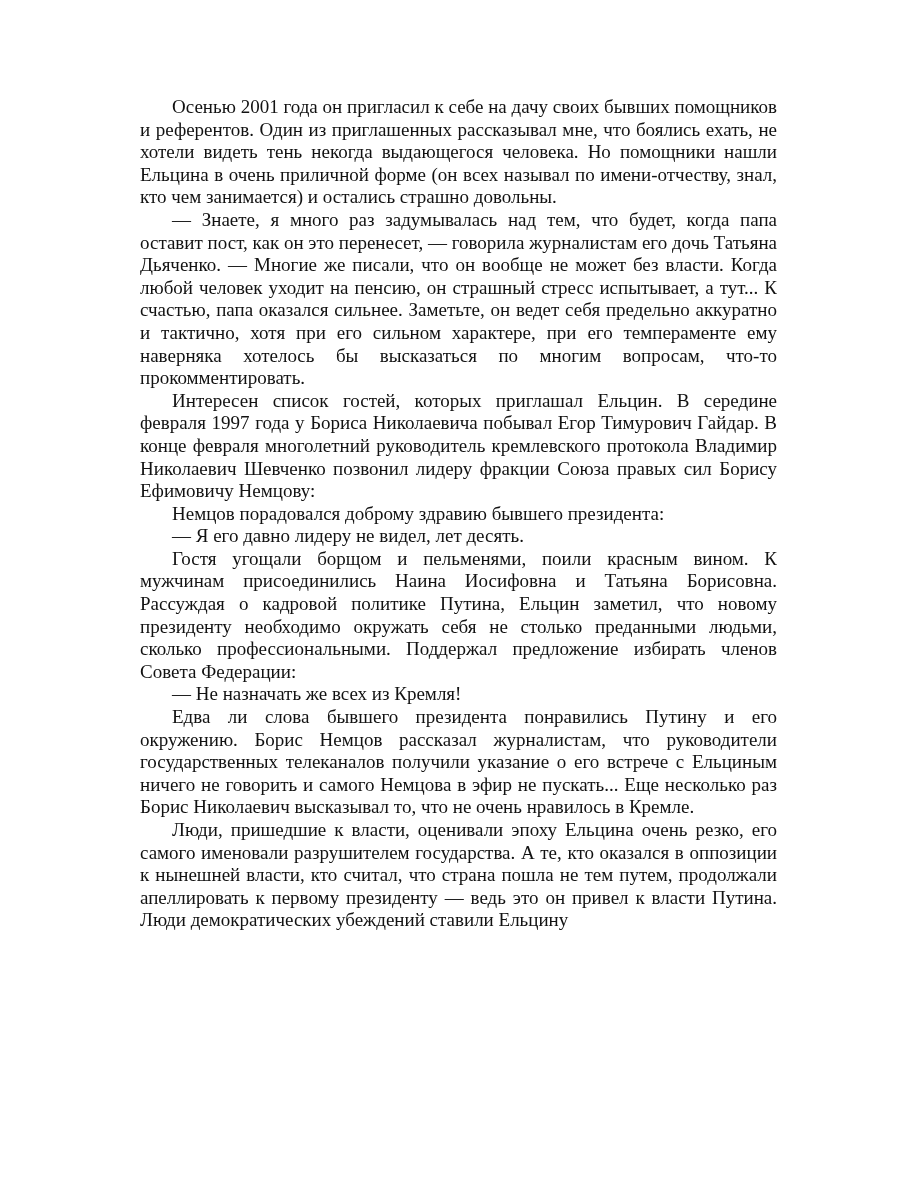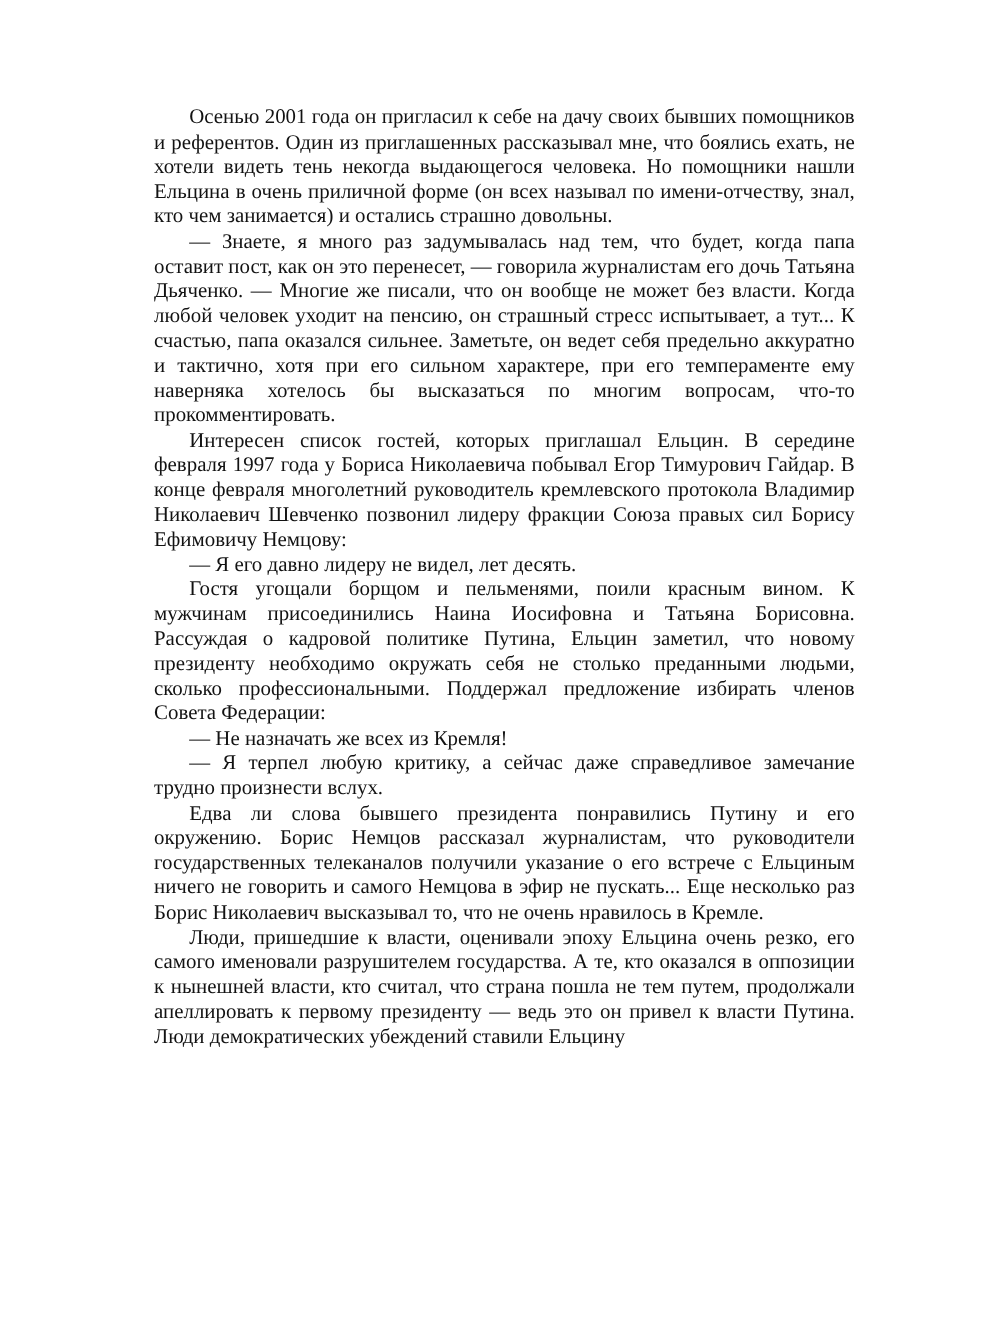--- a/index.html
+++ b/index.html
@@ -42,21 +42,21 @@
     }
   </style>
 </head>
 <body>
 
 <div class="page">
   <div class="text-block">
     <p>Осенью 2001 года он пригласил к себе на дачу своих бывших помощников и референтов. Один из приглашенных рассказывал мне, что боялись ехать, не хотели видеть тень некогда выдающегося человека. Но помощники нашли Ельцина в очень приличной форме (он всех называл по имени-отчеству, знал, кто чем занимается) и остались страшно довольны.</p>
     <p>— Знаете, я много раз задумывалась над тем, что будет, когда папа оставит пост, как он это перенесет, — говорила журналистам его дочь Татьяна Дьяченко. — Многие же писали, что он вообще не может без власти. Когда любой человек уходит на пенсию, он страшный стресс испытывает, а тут... К счастью, папа оказался сильнее. Заметьте, он ведет себя предельно аккуратно и тактично, хотя при его сильном характере, при его темпераменте ему наверняка хотелось бы высказаться по многим вопросам, что-то прокомментировать.</p>
     <p>Интересен список гостей, которых приглашал Ельцин. В середине февраля 1997 года у Бориса Николаевича побывал Егор Тимурович Гайдар. В конце февраля многолетний руководитель кремлевского протокола Владимир Николаевич Шевченко позвонил лидеру фракции Союза правых сил Борису Ефимовичу Немцову:</p>
+    <p>Немцов порадовался доброму здравию бывшего президента:</p>
     <p>— Я его давно лидеру не видел, лет десять.</p>
     <p>Гостя угощали борщом и пельменями, поили красным вином. К мужчинам присоединились Наина Иосифовна и Татьяна Борисовна. Рассуждая о кадровой политике Путина, Ельцин заметил, что новому президенту необходимо окружать себя не столько преданными людьми, сколько профессиональными. Поддержал предложение избирать членов Совета Федерации:</p>
     <p>— Не назначать же всех из Кремля!</p>
-    <p>— Я терпел любую критику, а сейчас даже справедливое замечание трудно произнести вслух.</p>
     <p>Едва ли слова бывшего президента понравились Путину и его окружению. Борис Немцов рассказал журналистам, что руководители государственных телеканалов получили указание о его встрече с Ельциным ничего не говорить и самого Немцова в эфир не пускать... Еще несколько раз Борис Николаевич высказывал то, что не очень нравилось в Кремле.</p>
     <p>Люди, пришедшие к власти, оценивали эпоху Ельцина очень резко, его самого именовали разрушителем государства. А те, кто оказался в оппозиции к нынешней власти, кто считал, что страна пошла не тем путем, продолжали апеллировать к первому президенту — ведь это он привел к власти Путина. Люди демократических убеждений ставили Ельцину</p>
   </div>
   <div class="page-number">6</div>
 </div>
 
 </body></html>

